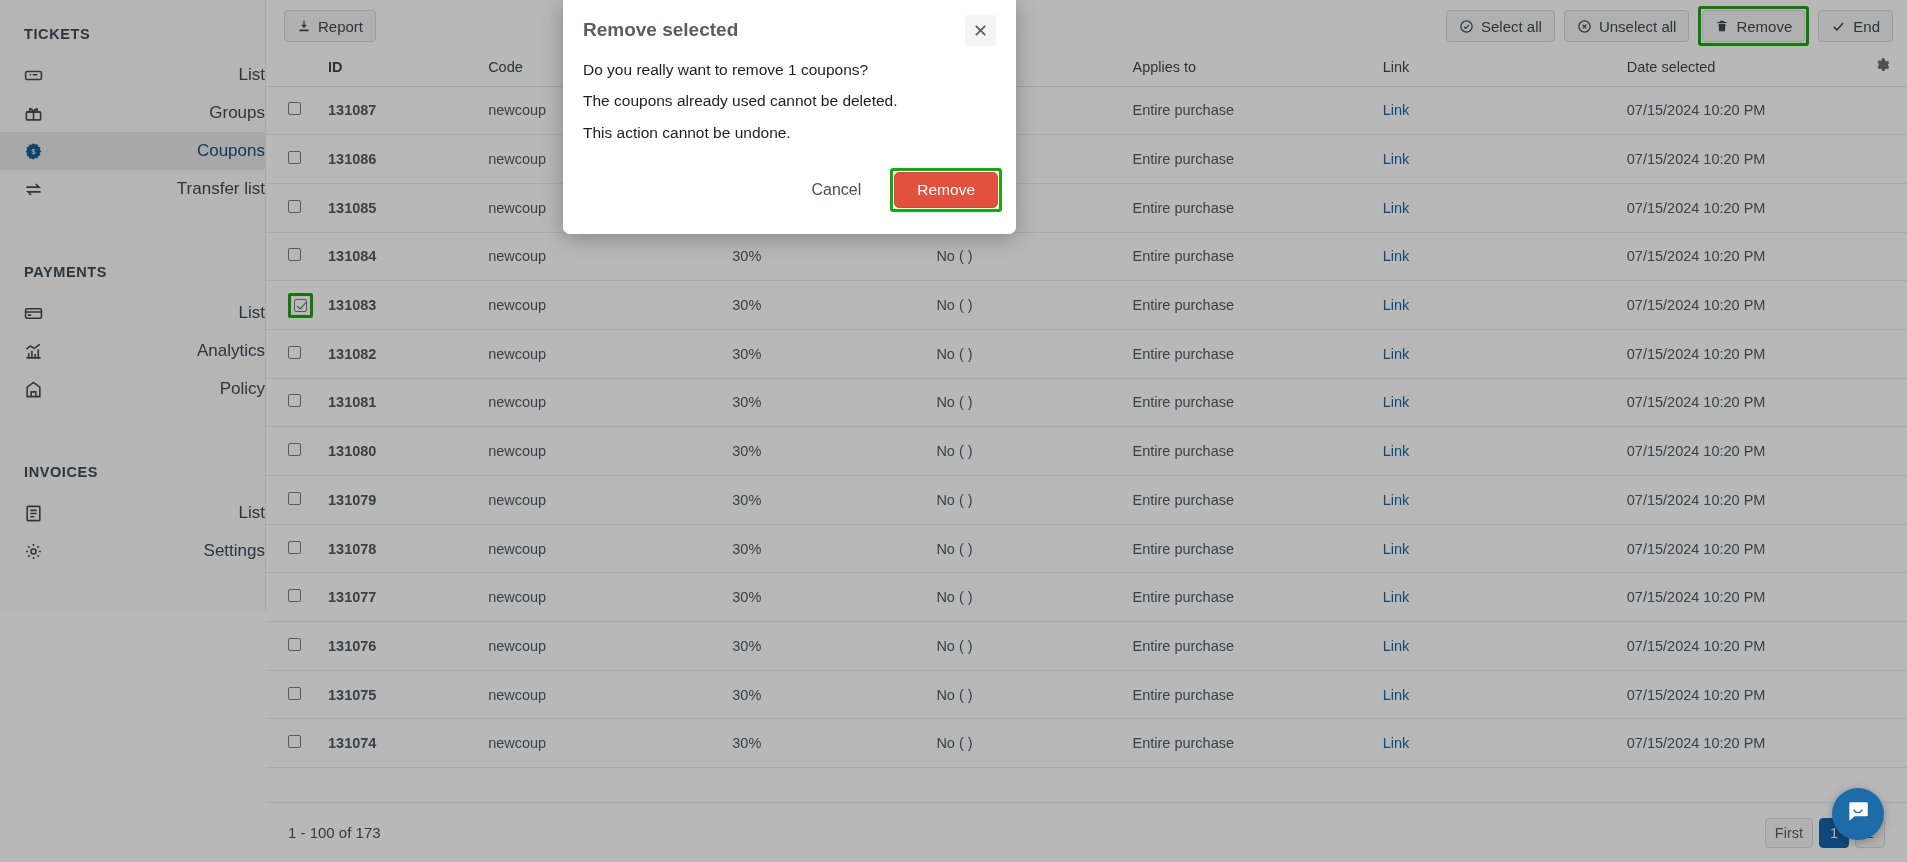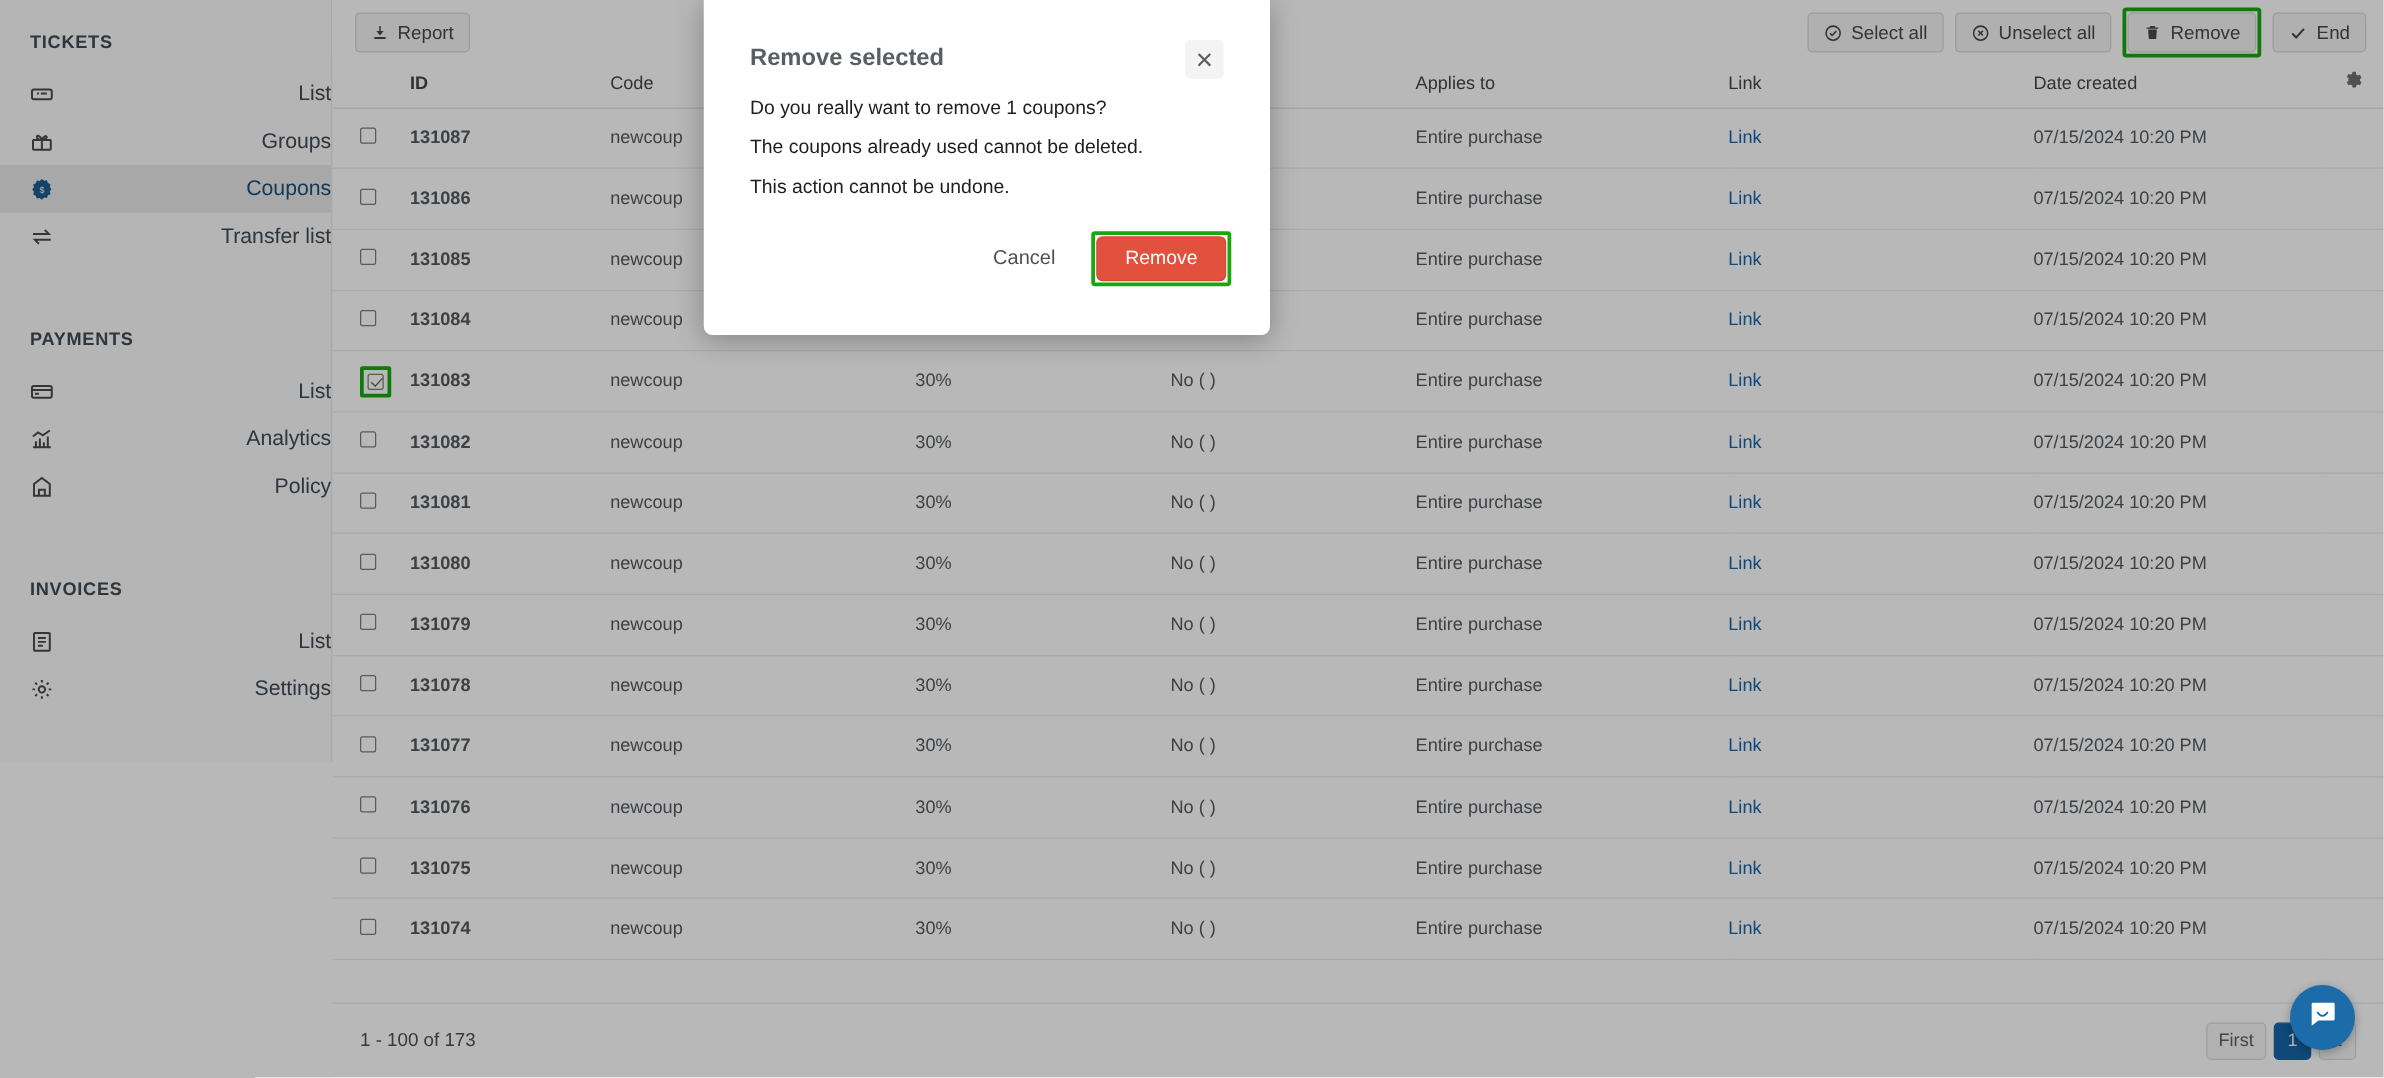--- a/index.html
+++ b/index.html
@@ -218,21 +218,21 @@
 
   
   #modal {
     position: absolute;
     left: 563px; top: 0;
     width: 453px;
     background: #ffffff;
     border-radius: 0 0 7px 7px;
     z-index: 100;
     box-shadow: 0 4px 22px rgba(0,0,0,.28);
-    padding: 17px;
+    padding: 0;
   }
   #modal-head {
     display: flex;
     align-items: flex-start;
     padding: 19px 20px 0 20px;
   }
   #modal-title {
     font-size: 19px;
     font-weight: bold;
     color: #585e63;
@@ -452,21 +452,21 @@
         <table>
           <thead>
             <tr>
               <th class="c-check"></th>
               <th class="c-id">ID</th>
               <th class="c-code">Code</th>
               <th class="c-disc">Discount</th>
               <th class="c-single">Single use</th>
               <th class="c-applies">Applies to</th>
               <th class="c-link">Link</th>
-              <th class="c-date">Date created</th>
+              <th class="c-date">Date selected</th>
               <th class="c-gear">
                 <span class="gear">
                   <svg width="16" height="16" viewBox="0 0 24 24" fill="currentColor">
                     <path d="M12 8.4A3.6 3.6 0 1 0 12 15.6 3.6 3.6 0 0 0 12 8.4zm9 3.6a9 9 0 0 0-.1-1.3l2-1.5-2-3.4-2.3.9a8.9 8.9 0 0 0-2.2-1.3L16 2h-4l-.4 2.4a8.9 8.9 0 0 0-2.2 1.3L7.1 4.8l-2 3.4 2 1.5A9 9 0 0 0 7 12c0 .4 0 .9.1 1.3l-2 1.5 2 3.4 2.3-.9c.7.5 1.4 1 2.2 1.3L12 21h4l.4-2.4c.8-.3 1.5-.8 2.2-1.3l2.3.9 2-3.4-2-1.5c.1-.4.1-.9.1-1.3z"></path>
                   </svg>
                 </span>
               </th>
             </tr>
           </thead>
           <tbody id="tbody">

